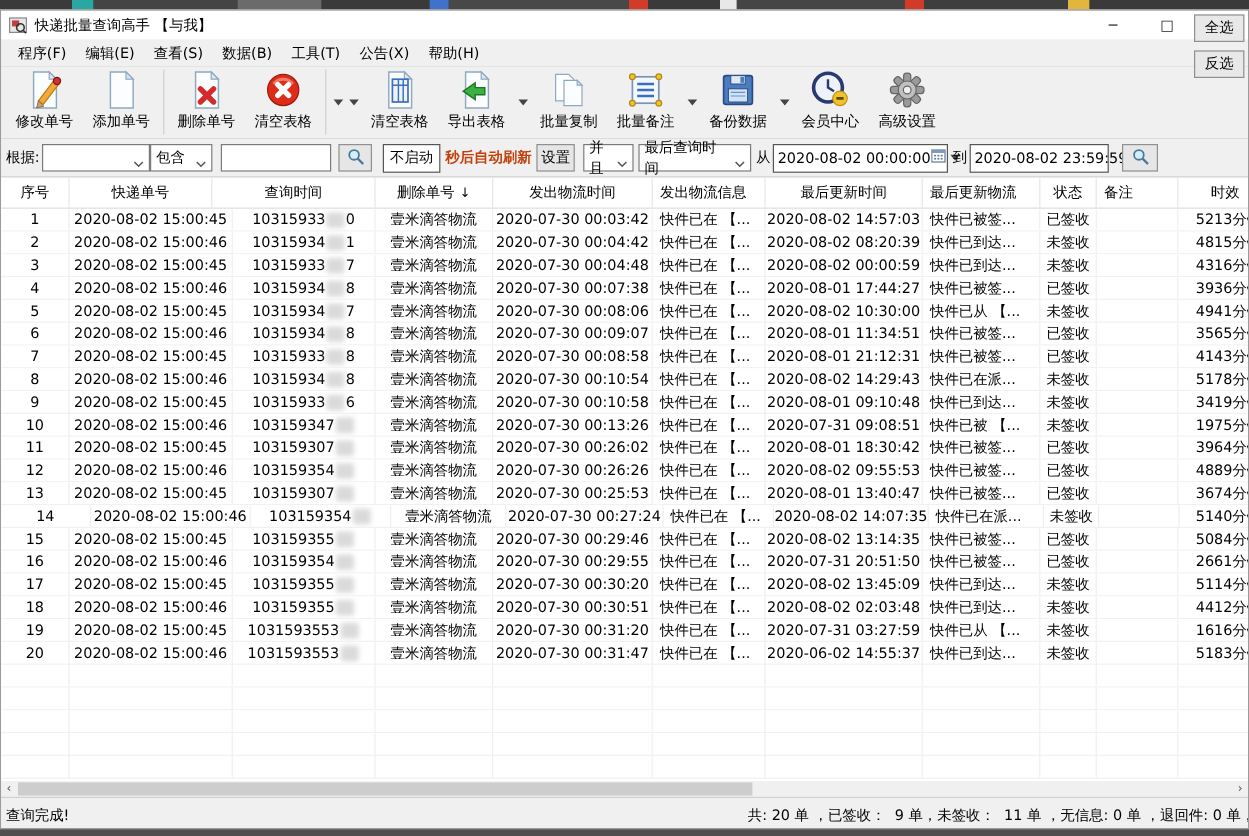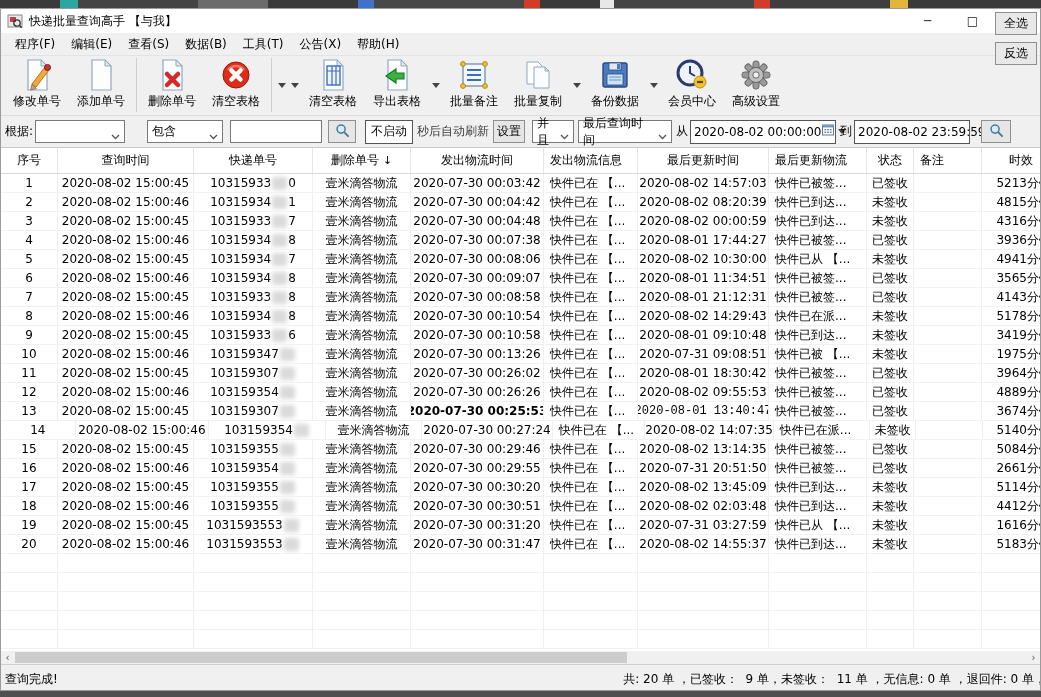--- a/index.html
+++ b/index.html
@@ -36,21 +36,21 @@
   .select-btns { position:absolute; right:3px; top:3px; display:flex; flex-direction:column; gap:7px; }
   .select-btns .sbtn { width:42px; height:23px; background:#e8e8e8; border:1px solid #8f8f8f; display:flex; align-items:center; justify-content:center; font-size:12px; }
 
   
   .filterbar { position:absolute; top:107px; left:0; right:0; height:32px; background:#f0f0f0; display:flex; align-items:center; border-bottom:1px solid #c9c9c9; }
   .flabel { margin:0 2px 0 4px; white-space:nowrap; }
   .combo { background:#fff; border:1px solid #7a7a7a; height:23px; display:flex; align-items:center; justify-content:space-between; padding:0 4px; }
   .combo .chev { width:9px; height:6px; margin-left:4px; }
   .tinput { background:#fff; border:1px solid #7a7a7a; height:23px; }
   .btn { background:#e6e6e6; border:1px solid #8f8f8f; height:23px; display:flex; align-items:center; justify-content:center; }
-  .graytext { color:#404040; margin:0 4px; white-space:nowrap; }
+  .graytext { color:#c2410c; margin:0 4px; white-space:nowrap;font-weight:bold; }
   .datebox { background:#fff; border:1px solid #555; height:24px; display:flex; align-items:center; padding:0 3px; white-space:nowrap; }
   .datebox .dtext { flex:1; }
   .datebox .dd-tri { width:0; height:0; border-left:4px solid transparent; border-right:4px solid transparent; border-top:5px solid #444; margin-left:3px; }
 
   
   .table-wrap { position:absolute; top:139px; left:0; width:1039px; height:503px; overflow:hidden; background:#fff; }
   .tbl { width:1057px; }
   .thead { display:flex; height:26px; border-bottom:1px solid #d9d9d9; background:#fff; }
   .th { display:flex; align-items:center; justify-content:center; border-right:1px solid #e6e6e6; font-size:12px; white-space:nowrap; overflow:hidden; }
   .th.left { justify-content:flex-start; padding-left:6px; }
@@ -200,44 +200,44 @@
             </svg>
           </span>
           <span class="tool-label">导出表格</span>
         </div>
         <div class="tool-arrow">
           <span class="tri"></span>
         </div>
         <div class="tool-btn">
           <span class="tool-icon">
             <svg width="34" height="34" viewBox="0 0 34 34">
+              <path d="M6 4h11l4 4v18H6z" fill="#fff" stroke="#8fa8c0"></path>
+              <path d="M13 9h11l4 4v17H13z" fill="#fcfdfe" stroke="#8fa8c0"></path>
+              <path d="M24 9l4 4h-4z" fill="#dde8f2" stroke="#8fa8c0"></path>
+            </svg>
+          </span>
+          <span class="tool-label">批量复制</span>
+        </div>
+        <div class="tool-btn">
+          <span class="tool-icon">
+            <svg width="34" height="34" viewBox="0 0 34 34">
               <rect x="6" y="6" width="22" height="22" fill="#f4f8fd" stroke="#7a94b4" stroke-width="1.4"></rect>
               <g stroke="#3a6ec0" stroke-width="2">
                 <path d="M10 12h14M10 17h14M10 22h14"></path>
               </g>
               <g fill="#f2c12e" stroke="#b08a10">
                 <circle cx="6" cy="6" r="2.4"></circle>
                 <circle cx="28" cy="6" r="2.4"></circle>
                 <circle cx="6" cy="28" r="2.4"></circle>
                 <circle cx="28" cy="28" r="2.4"></circle>
               </g>
             </svg>
           </span>
           <span class="tool-label">批量备注</span>
         </div>
-        <div class="tool-btn">
-          <span class="tool-icon">
-            <svg width="34" height="34" viewBox="0 0 34 34">
-              <path d="M6 4h11l4 4v18H6z" fill="#fff" stroke="#8fa8c0"></path>
-              <path d="M13 9h11l4 4v17H13z" fill="#fcfdfe" stroke="#8fa8c0"></path>
-              <path d="M24 9l4 4h-4z" fill="#dde8f2" stroke="#8fa8c0"></path>
-            </svg>
-          </span>
-          <span class="tool-label">批量复制</span>
-        </div>
         <div class="tool-arrow">
           <span class="tri"></span>
         </div>
         <div class="tool-btn">
           <span class="tool-icon">
             <svg width="34" height="34" viewBox="0 0 34 34">
               <rect x="5" y="5" width="24" height="24" rx="2" fill="#4a7cc0" stroke="#2a4a80" stroke-width="1.4"></rect>
               <rect x="11" y="5" width="12" height="7" fill="#dfe8f4" stroke="#2a4a80" stroke-width="0.8"></rect>
               <rect x="19" y="6" width="3" height="5" fill="#4a7cc0"></rect>
               <rect x="9" y="16" width="16" height="11" fill="#cfe2f6" stroke="#2a4a80" stroke-width="0.8"></rect>
@@ -282,21 +282,21 @@
     </div>
 
     <div class="filterbar">
       <span class="flabel">根据:</span>
       <div class="combo" style="width:90px">
         <span></span>
         <span class="chev"><svg width="9" height="6">
               <path d="M1 1l3.5 3.5L8 1" stroke="#555" fill="none" stroke-width="1.3"></path>
             </svg></span>
       </div>
-      <div class="combo" style="width:76px;margin-left:22px">
+      <div class="combo" style="width:52px;margin-left:0">
         <span>包含</span>
         <span class="chev"><svg width="9" height="6">
               <path d="M1 1l3.5 3.5L8 1" stroke="#555" fill="none" stroke-width="1.3"></path>
             </svg></span>
       </div>
       <input class="tinput" style="width: 92px; margin-left: 7px;" value="">
       <div class="btn" style="width:28px;margin-left:6px">
         <span><svg width="15" height="15" viewBox="0 0 16 16">
               <circle cx="6.5" cy="6.5" r="4.3" fill="#d8ecf8" stroke="#4a7a9a" stroke-width="1.6"></circle>
               <path d="M10 10l4 4" stroke="#4a7a9a" stroke-width="2" stroke-linecap="round"></path>
@@ -358,25 +358,25 @@
             </svg></span>
       </div>
     </div>
 
     <div class="table-wrap">
       <div class="tbl">
         <div class="thead">
             <div class="th" style="width: 57px;">
               <span>序号</span>
             </div>
+            <div class="th" style="width: 119px;">
+              <span>快递单号</span>
+            </div>
             <div class="th" style="width: 136px;">
               <span>查询时间</span>
-            </div>
-            <div class="th" style="width: 119px;">
-              <span>快递单号</span>
             </div>
             <div class="th" style="width: 98px;">
               <span>删除单号</span>
               <span class="sort-arrow">↓</span>
             </div>
             <div class="th" style="width: 133px;">
               <span>发出物流时间</span>
             </div>
             <div class="th left" style="width: 94px;">
               <span>发出物流信息</span>
@@ -600,23 +600,23 @@
               <div class="td right" style="width: 76px;">4889分钟</div>
             </div>
             <div class="trow">
               <div class="td" style="width: 57px;">13</div>
               <div class="td" style="width: 136px;">2020-08-02 15:00:45</div>
               <div class="td" style="width: 119px;">
                 <span>103159307</span>
                 <span class="blur-chip"></span>
               </div>
               <div class="td" style="width: 98px;">壹米滴答物流</div>
-              <div class="td" style="width: 133px; font-weight: bold;">2020-07-30 00:25:53</div>
-              <div class="td left" style="width: 94px;">快件已在 【...</div>
-              <div class="td" style="width: 131px; font-family: Liberation Mono, monospace;">2020-08-01 13:40:47</div>
+              <div class="td" style="width: 133px;">2020-07-30 00:25:53</div>
+              <div class="td left" style="width: 94px;">快件已在 【...</div>
+              <div class="td" style="width: 131px;">2020-08-01 13:40:47</div>
               <div class="td left" style="width: 98px;">快件已被签...</div>
               <div class="td" style="width: 47px;">已签收</div>
               <div class="td left" style="width: 68px;"></div>
               <div class="td right" style="width: 76px;">3674分钟</div>
             </div>
             <div class="trow">
               <div class="td" style="width: 76px;">14</div>
               <div class="td" style="width: 136px;">2020-08-02 15:00:46</div>
               <div class="td" style="width: 119px;">
                 <span>103159354</span>
@@ -714,21 +714,21 @@
             <div class="trow">
               <div class="td" style="width: 57px;">20</div>
               <div class="td" style="width: 136px;">2020-08-02 15:00:46</div>
               <div class="td" style="width: 119px;">
                 <span>1031593553</span>
                 <span class="blur-chip"></span>
               </div>
               <div class="td" style="width: 98px;">壹米滴答物流</div>
               <div class="td" style="width: 133px;">2020-07-30 00:31:47</div>
               <div class="td left" style="width: 94px;">快件已在 【...</div>
-              <div class="td" style="width: 131px;">2020-08-02 14:55:37</div>
+              <div class="td" style="width: 131px;">2020-06-02 14:55:37</div>
               <div class="td left" style="width: 98px;">快件已到达...</div>
               <div class="td" style="width: 47px;">未签收</div>
               <div class="td left" style="width: 68px;"></div>
               <div class="td right" style="width: 76px;">5183分钟</div>
             </div>
             <div class="trow">
               <div class="td" style="width: 57px;"></div>
               <div class="td" style="width: 136px;"></div>
               <div class="td" style="width: 119px;"></div>
               <div class="td" style="width: 98px;"></div>

